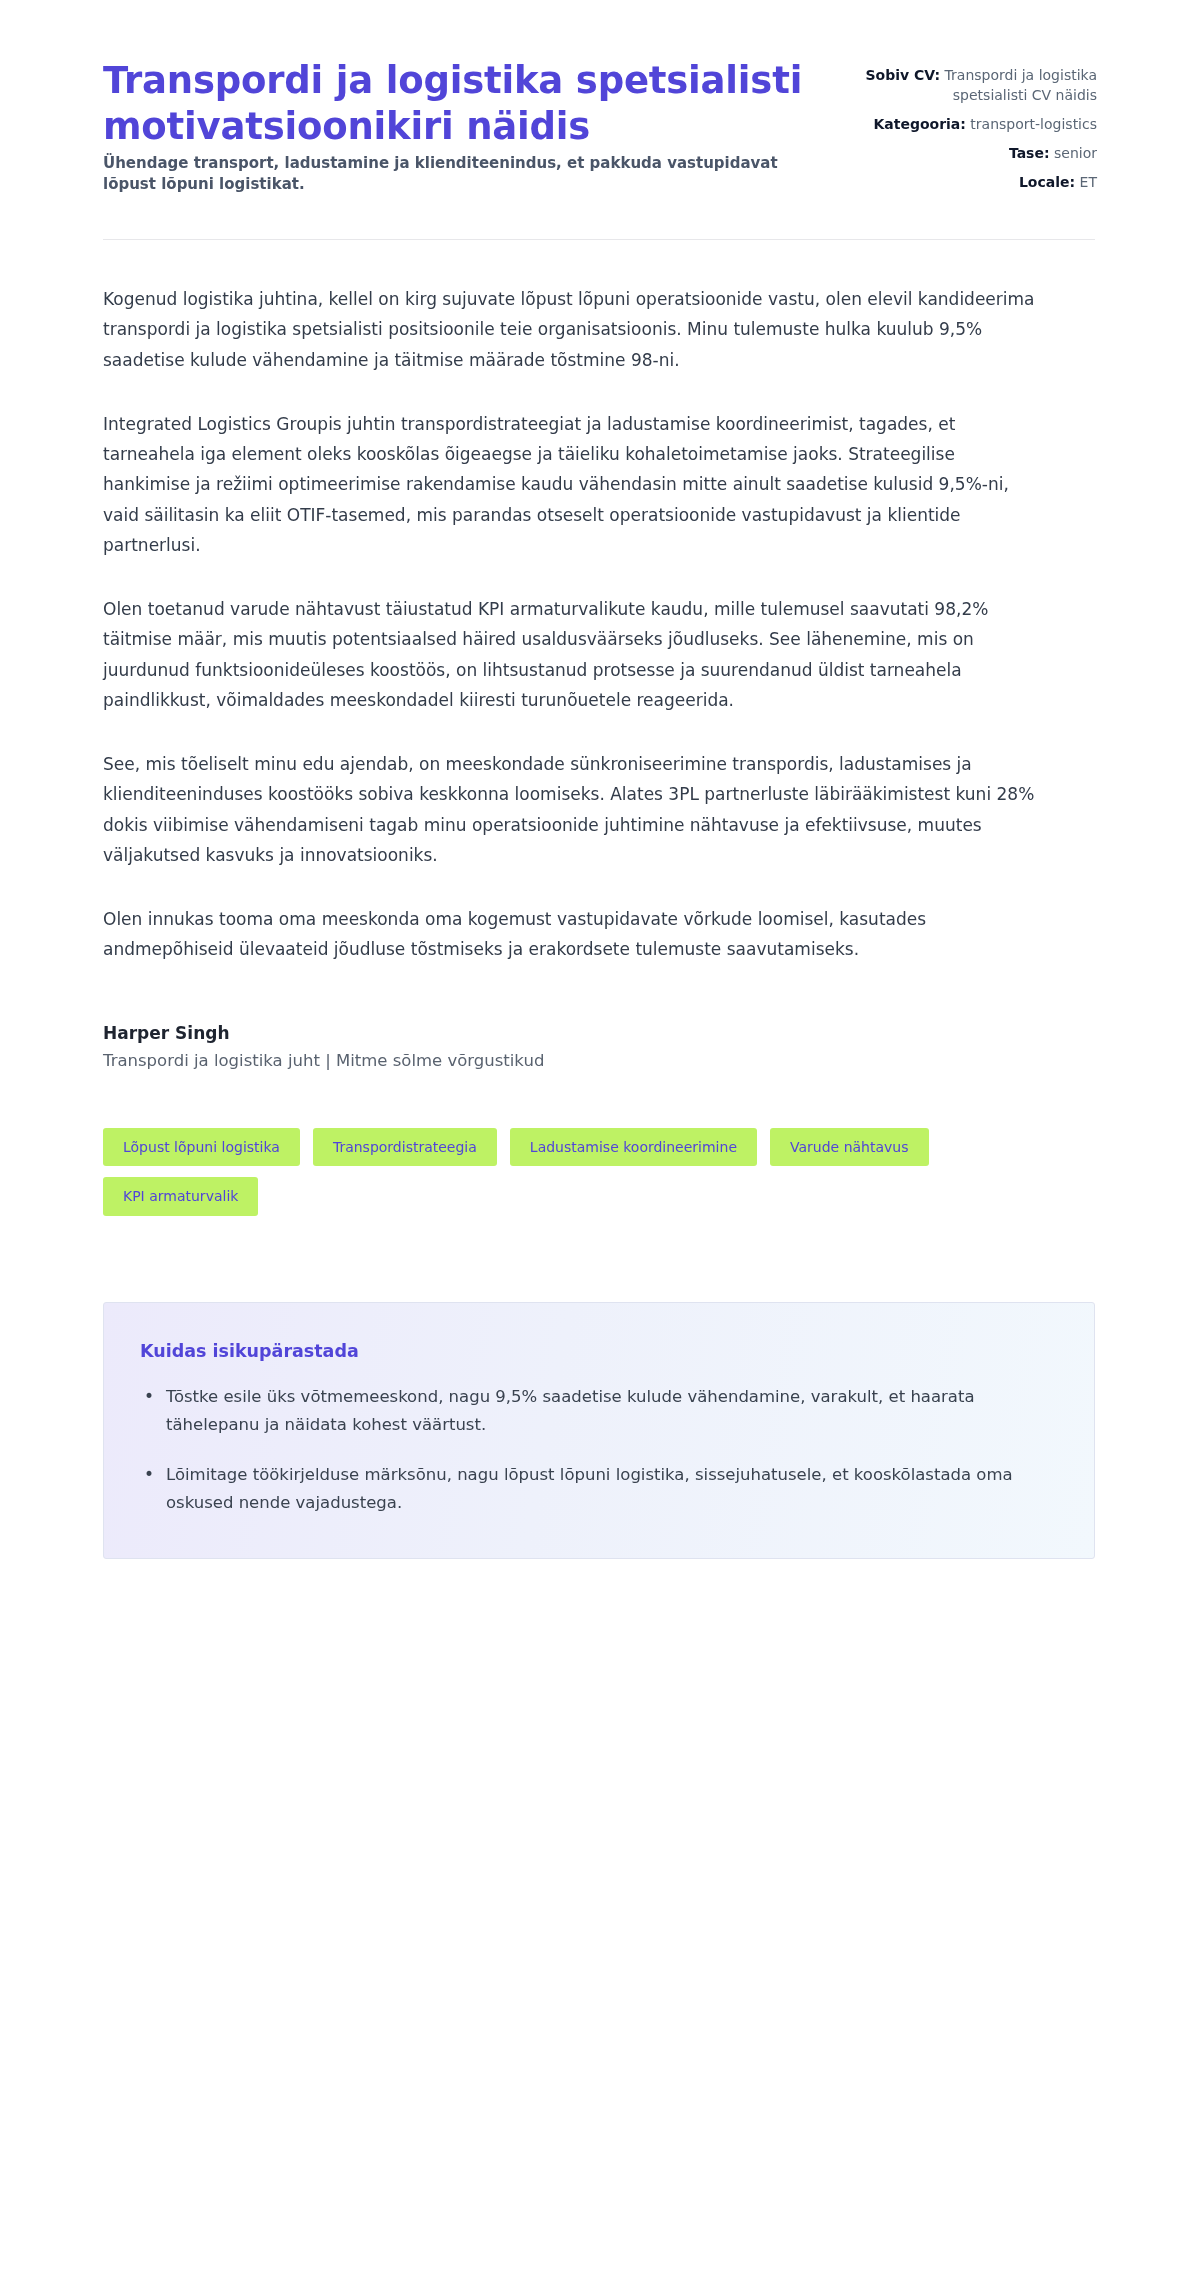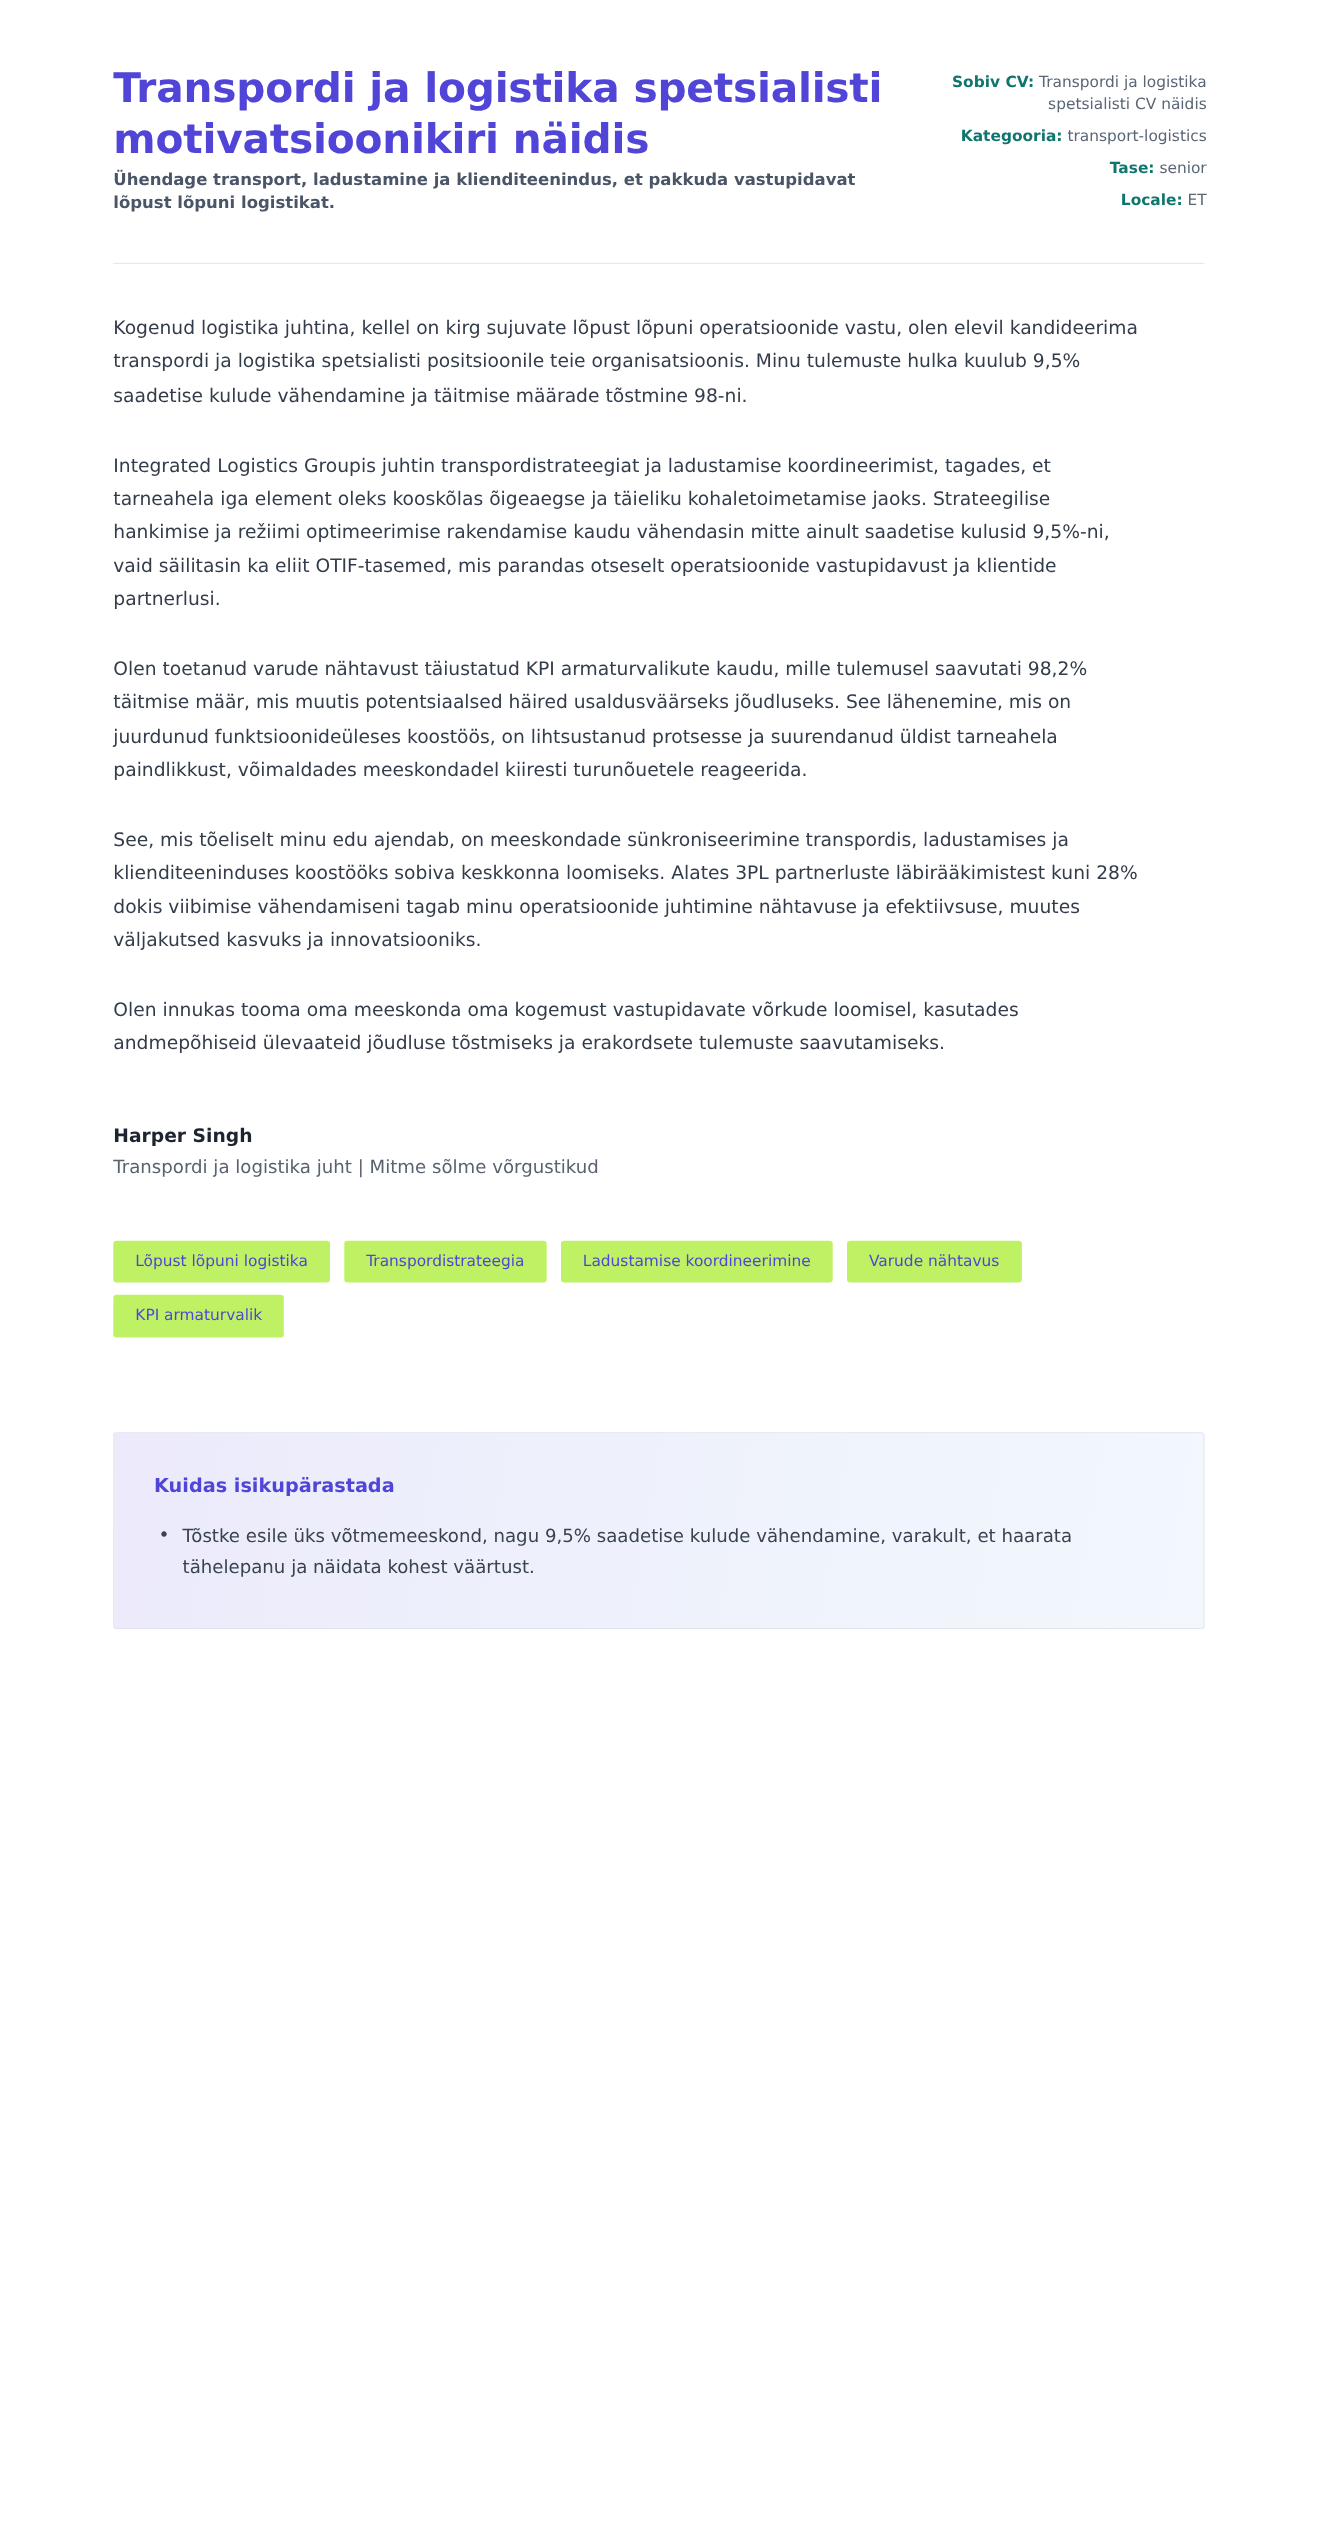--- a/index.html
+++ b/index.html
@@ -55,21 +55,21 @@
     text-align: right;
     font-size: 14px;
     line-height: 1.42;
     color: #52606d;
     padding-top: 8px;
   }
   .meta-row { margin-bottom: 9px; }
   .meta-row:last-child { margin-bottom: 0; }
   .meta-label {
     font-weight: 700;
-    color: #0f766e;
+    color: #0f172a;
   }
   .meta-value { color: #5a6675; }
 
   .divider {
     margin: 44px 0 0 0;
     height: 1px;
     background: #e7e7ea;
     border: 0;
     width: 992px;
   }
@@ -215,17 +215,18 @@
       <span class="tag">Transpordistrateegia</span>
       <span class="tag">Ladustamise koordineerimine</span>
       <span class="tag">Varude nähtavus</span>
       <span class="tag">KPI armaturvalik</span>
     </div>
 
     <section class="callout">
       <h2 class="callout-title">Kuidas isikupärastada</h2>
       <ul class="callout-list">
         <li>Tõstke esile üks võtmemeeskond, nagu 9,5% saadetise kulude vähendamine, varakult, et haarata tähelepanu ja näidata kohest väärtust.</li>
+        <li>Lõimitage töökirjelduse märksõnu, nagu lõpust lõpuni logistika, sissejuhatusele, et kooskõlastada oma oskused nende vajadustega.</li>
       </ul>
     </section>
   </main>
 
 </div>
 
 </body></html>

